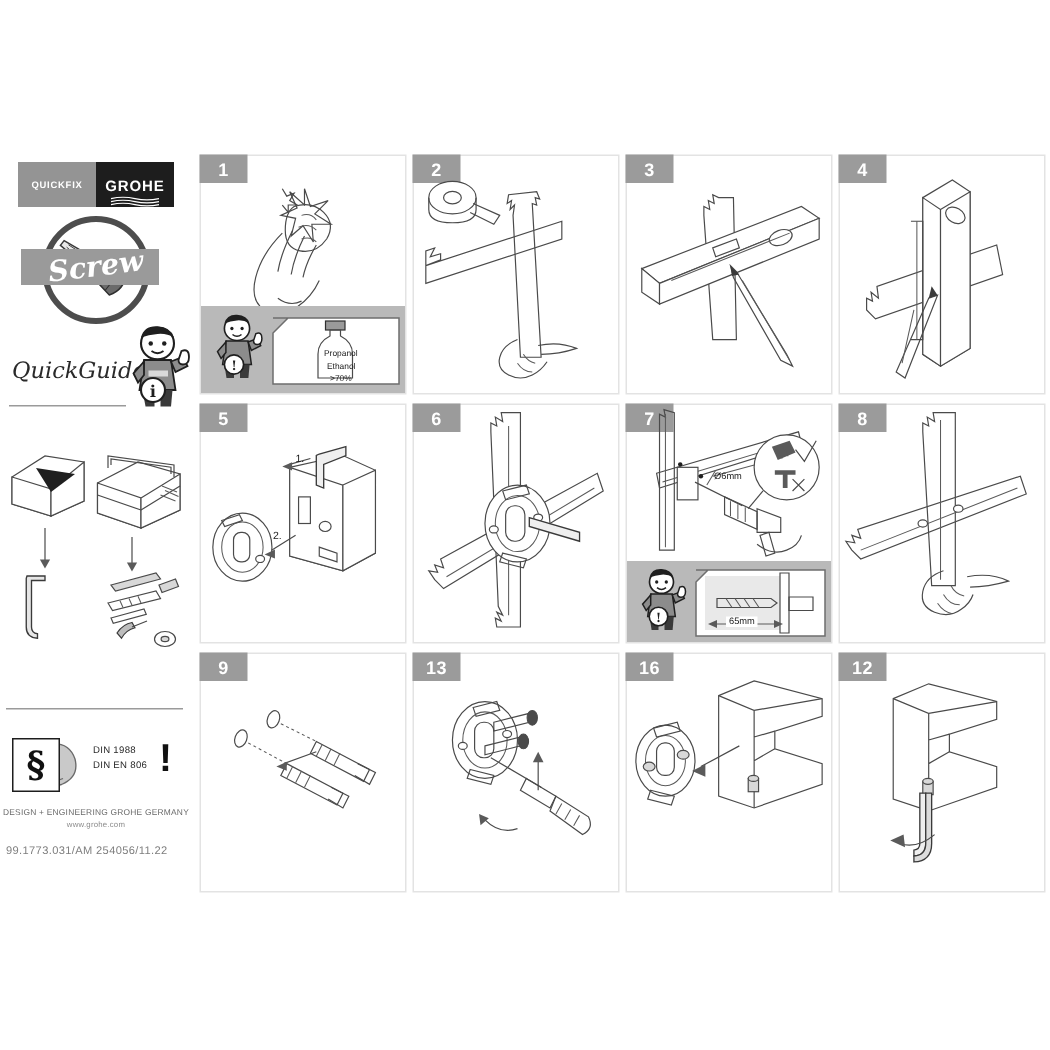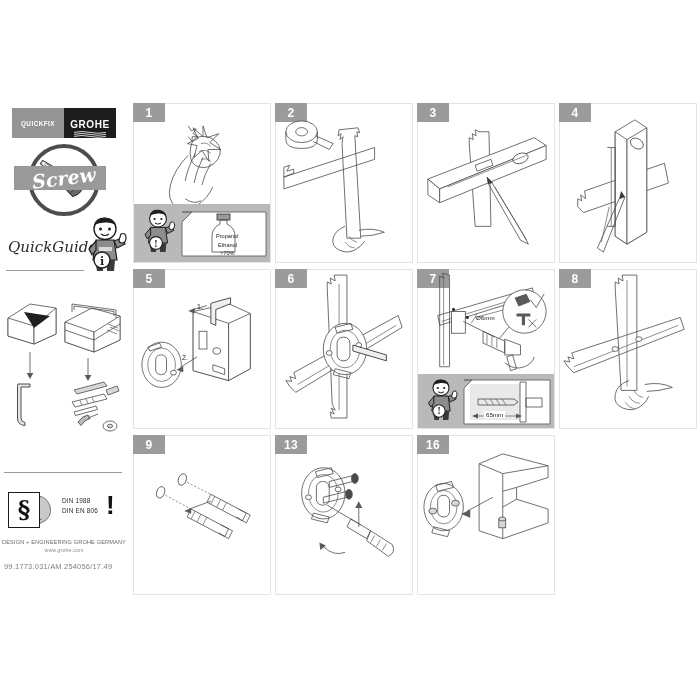--- a/index.html
+++ b/index.html
@@ -171,21 +171,21 @@
         <div>DIN 1988</div>
         <div>DIN EN 806</div>
       </div>
       <div class="bang">!</div>
     </div>
 
     <div class="credit">
       <div>DESIGN + ENGINEERING GROHE GERMANY</div>
       <div class="w">www.grohe.com</div>
     </div>
-    <div class="artnum">99.1773.031/AM 254056/17.49</div>
+    <div class="artnum">99.1773.031/AM 254056/11.22</div>
   </div>
 
   <div id="grid">
 
     <div class="panel" style="left:0;top:0;">
       <div class="pnum">1</div>
       <svg class="art" viewBox="0 0 138 160">
         <g>
           <path class="ln" d="M70 22 L74 34 L86 30 L77 39 L88 46 L75 46 L76 58 L69 47 L61 54 L64 42 L54 40 L65 35 L60 24 L70 33 Z" fill="#fff"></path>
           <path class="ln" d="M55 22 l3 5 l5 -2 l-3 5 l5 3 l-6 0 l0 5 l-4 -5"></path>
@@ -495,15 +495,32 @@
           <path class="ln" d="M18 50 L34 46 L36 52 L20 56 Z"></path>
           <path class="ln" d="M16 92 L32 96 L30 102 L14 98 Z"></path>
           <ellipse cx="15" cy="76" rx="4" ry="3" class="gl"></ellipse>
           <ellipse cx="38" cy="68" rx="4" ry="3" class="gl"></ellipse>
         </g>
         <path class="ln" d="M76 62 L50 76" stroke-width="1.4"></path>
         <path class="arrow" d="M44 79 l9 -4.6 v8.4 z"></path>
       </svg>
     </div>
 
+    <div class="panel" style="left:426px;top:332px;">
+      <div class="pnum">12</div>
+      <svg class="art" viewBox="0 0 138 160">
+        <g>
+          <path class="ln" d="M36 30 L60 20 L106 32 L106 44 L74 54 L74 66 L106 76 L106 90 L60 106 L36 98 Z" fill="#fff"></path>
+          <path class="ln" d="M36 30 L60 40 L60 106 M60 40 L106 32 M60 58 L74 54 M60 74 L74 66"></path>
+          <rect x="56" y="86" width="7" height="9" class="gl"></rect>
+          <ellipse cx="59.5" cy="86" rx="3.5" ry="2" class="gl"></ellipse>
+        </g>
+        <g>
+          <path d="M58 94 L58 128 Q58 136 50 136.5 L50 132.5 Q54 132 54 128 L54 94 Z" fill="#efefef" stroke="#3a3a3a" stroke-width=".9"></path>
+          <path d="M62 94 L62 128 Q62 140 50 140.5 L50 136.5 Q58 136 58 128 L58 94 Z" fill="#dcdcdc" stroke="#3a3a3a" stroke-width=".9"></path>
+        </g>
+        <path class="ln" d="M64 122 q-12 10 -24 6" stroke-width="1.2"></path>
+        <path class="arrow" d="M34 126 l9 -4 l1 8.6 z"></path>
+      </svg>
+    </div>
 
   </div>
 </div>
 
 </body></html>

